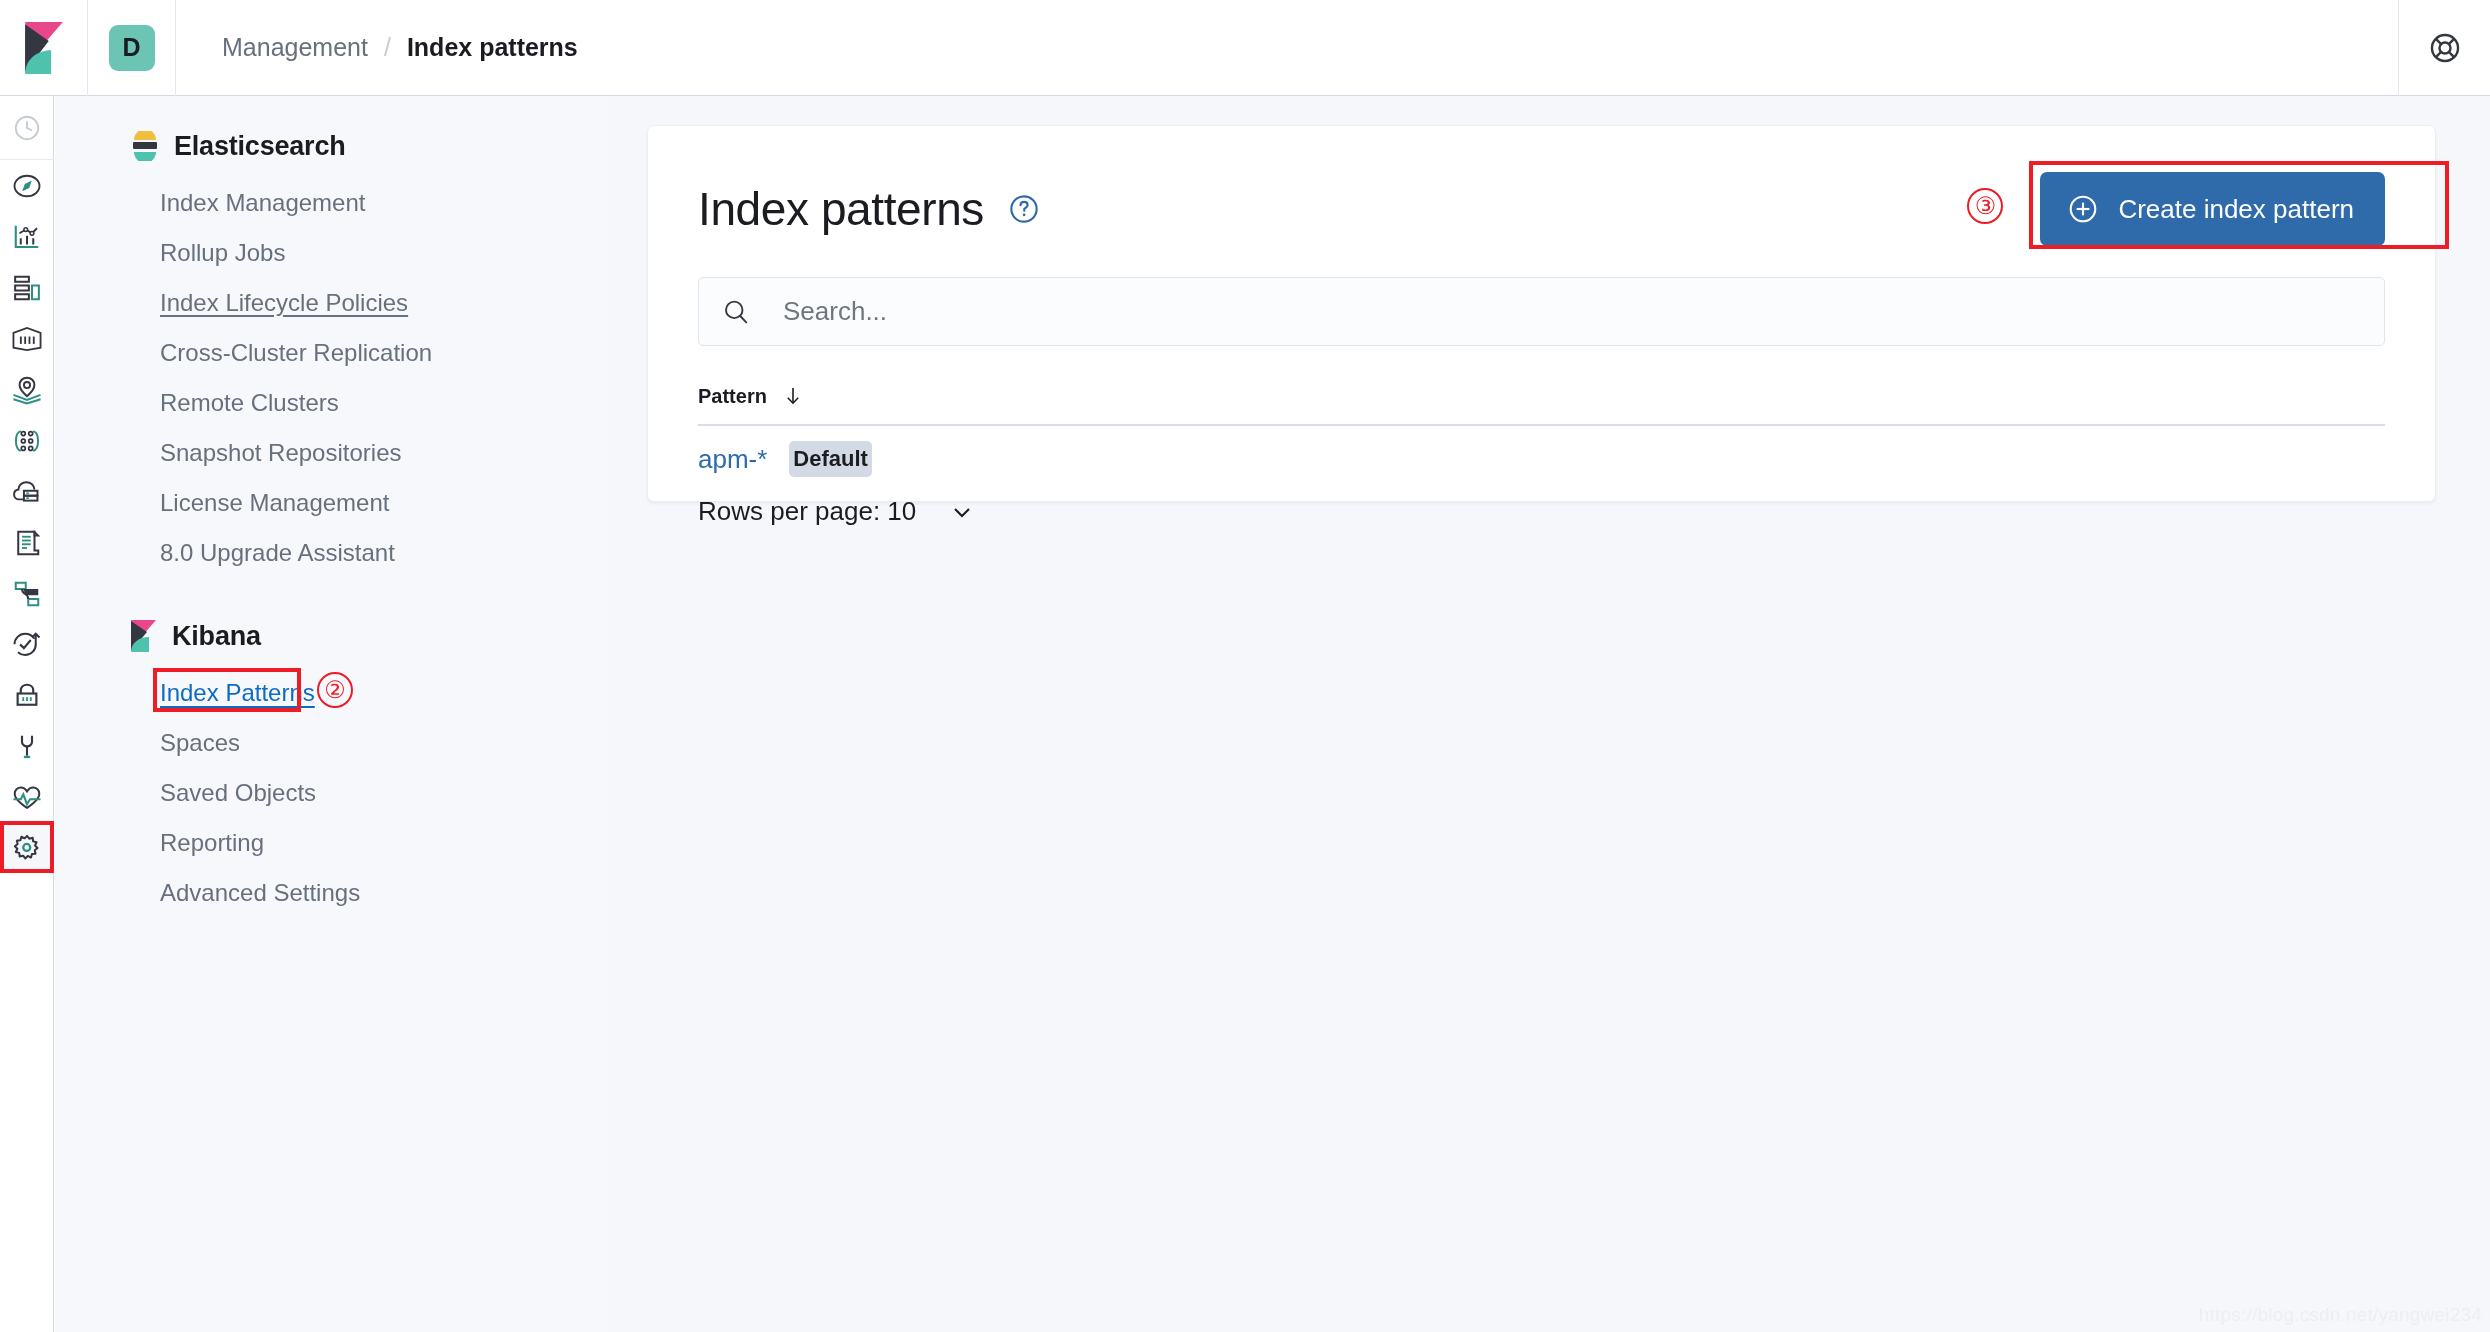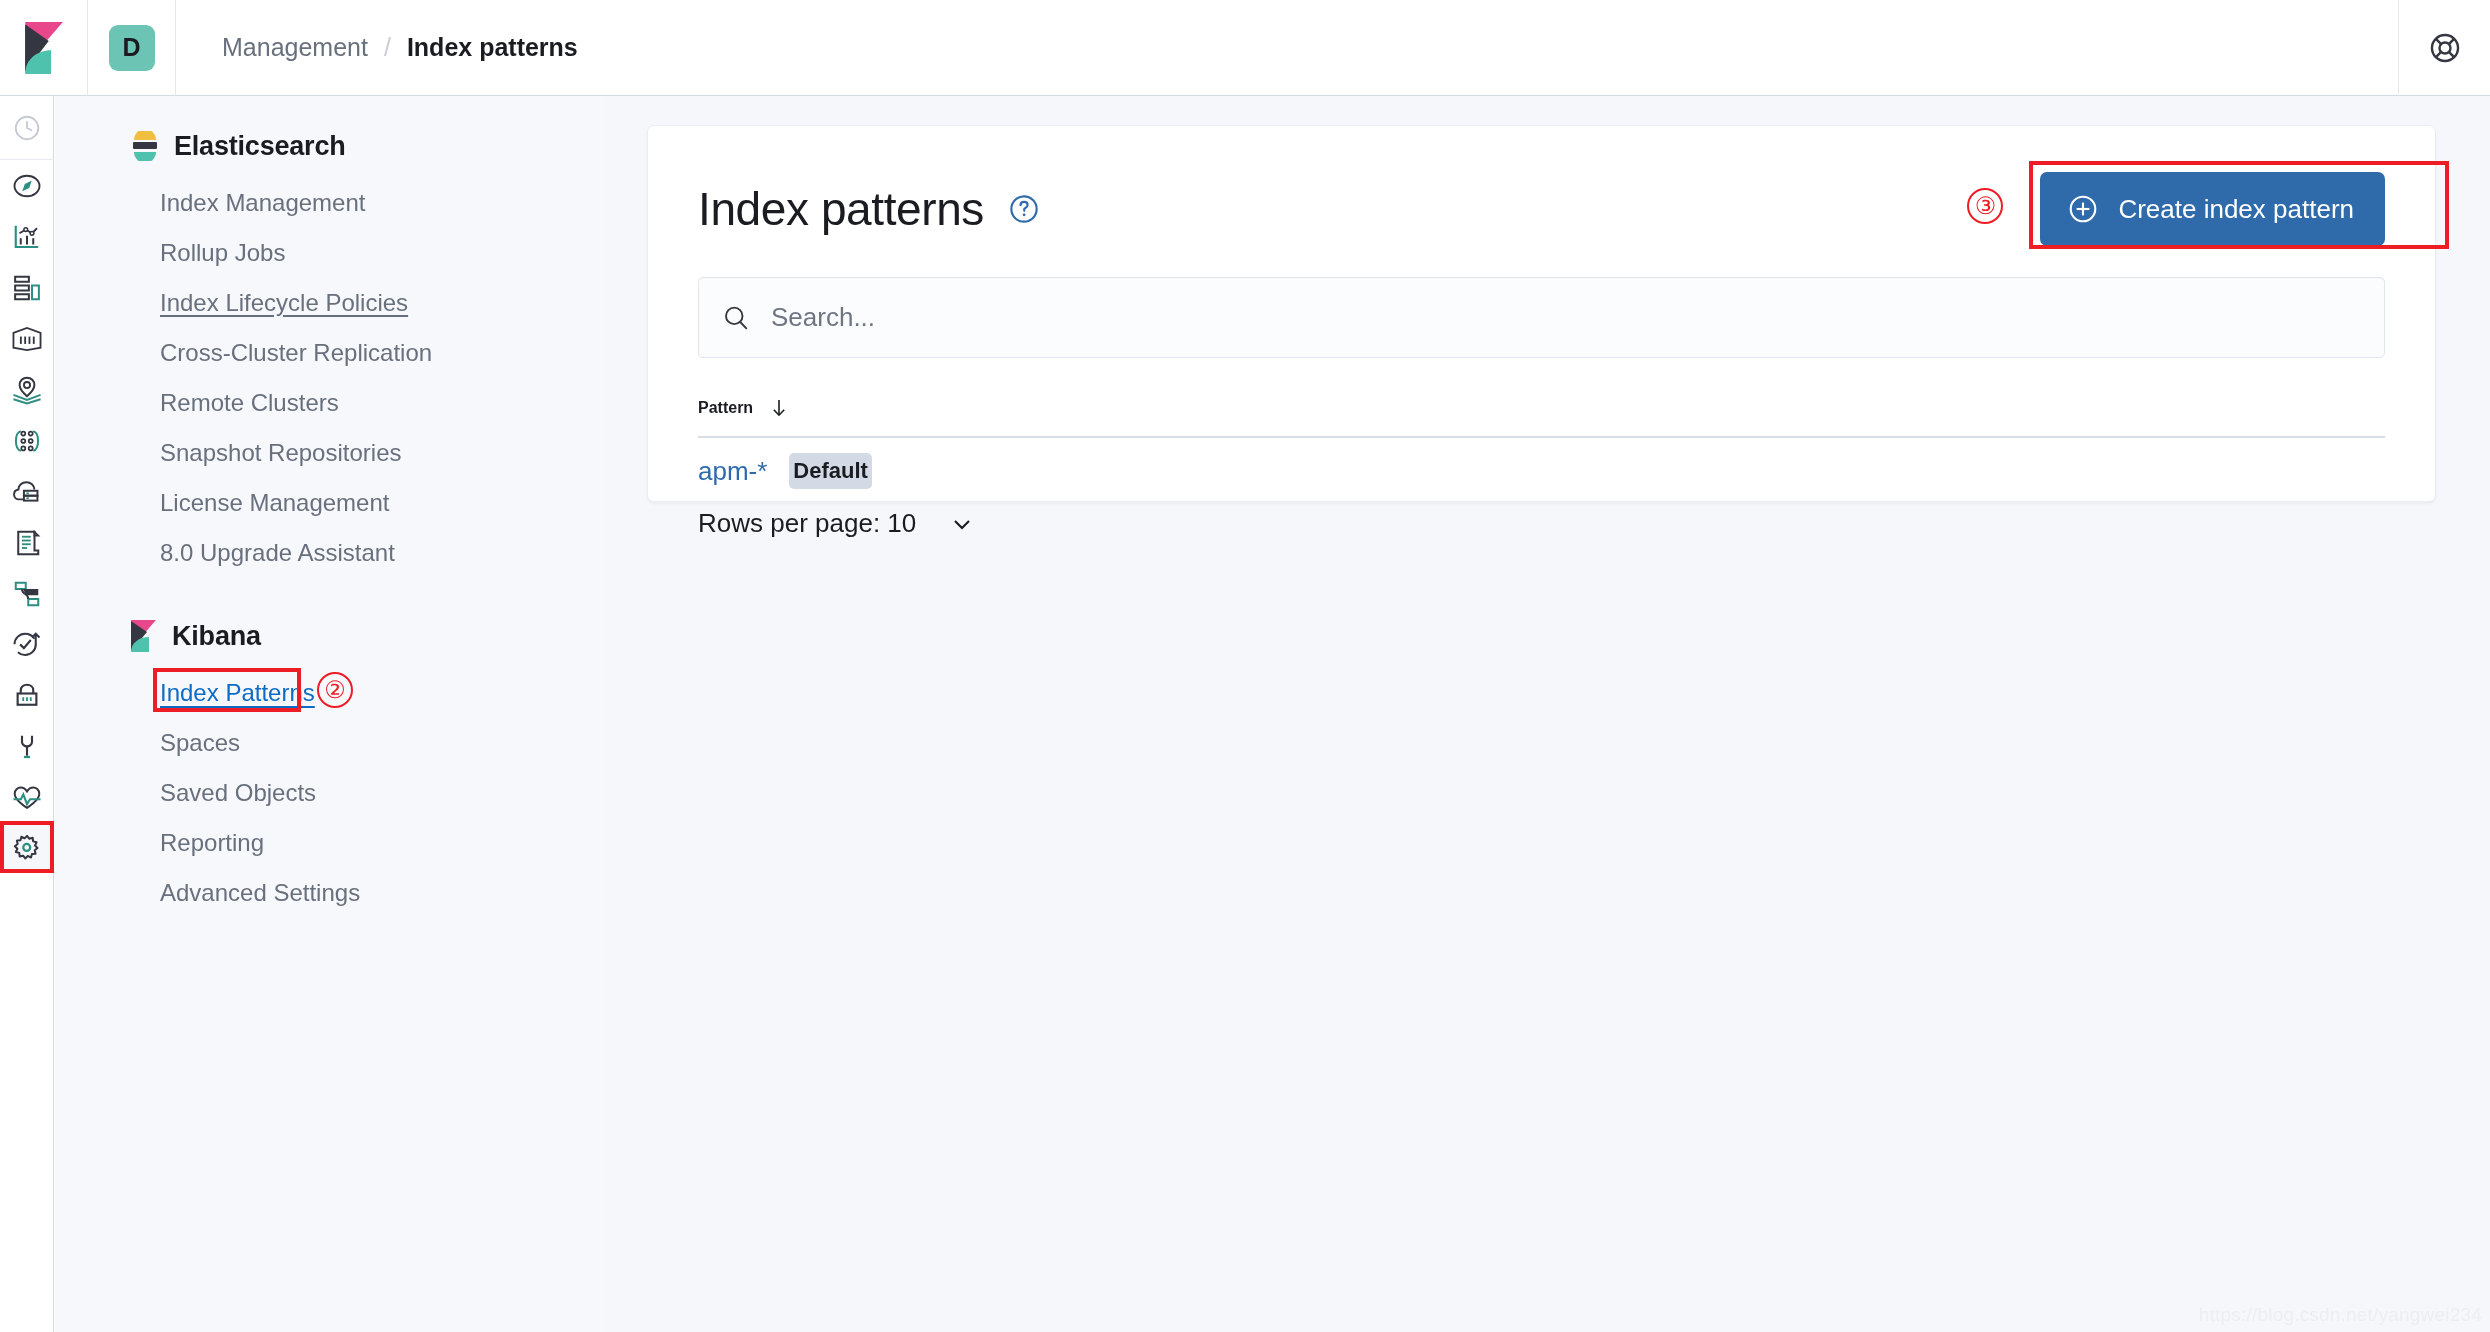--- a/index.html
+++ b/index.html
@@ -171,40 +171,40 @@
   }
   .btn-box-highlight {
     position: absolute;
     left: -11px; top: -11px; width: 420px; height: 88px;
     border: 4px solid #ee1c25; box-sizing: border-box;
     pointer-events: none;
   }
 
   .search-row { padding: 31px 50px 0 50px; }
   .search-box {
-    height: 81px;
+    height: 69px;
     background: #fbfcfe;
     border: 1px solid #e1e5ee;
     border-radius: 5px;
     display: flex; align-items: center;
-    padding-left: 22px; gap: 20px;
+    padding-left: 22px; gap: 32px;
     box-shadow: inset 0 1px 1px rgba(0,0,0,0.02);
   }
   .search-input {
     border: none; background: transparent; outline: none;
     font-size: 26px; color: #343741;
     font-family: "Liberation Sans", sans-serif;
     flex: 1; height: 100%;
   }
   .search-input::placeholder { color: #6f7682; }
 
   .table-wrap { padding: 0 50px; margin-top: 38px; }
   .table-head {
     display: flex; align-items: center; gap: 14px;
-    font-size: 16px; font-weight: 700; color: #1a1c21;
+    font-size: 20px; font-weight: 700; color: #1a1c21;
     padding-bottom: 16px;
     border-bottom: 2px solid #d8dde8;
   }
   .table-row {
     display: flex; align-items: center; gap: 22px;
     height: 66px;
   }
   .pattern-link {
     font-size: 26px; color: #2f6aab; cursor: pointer;
   }

